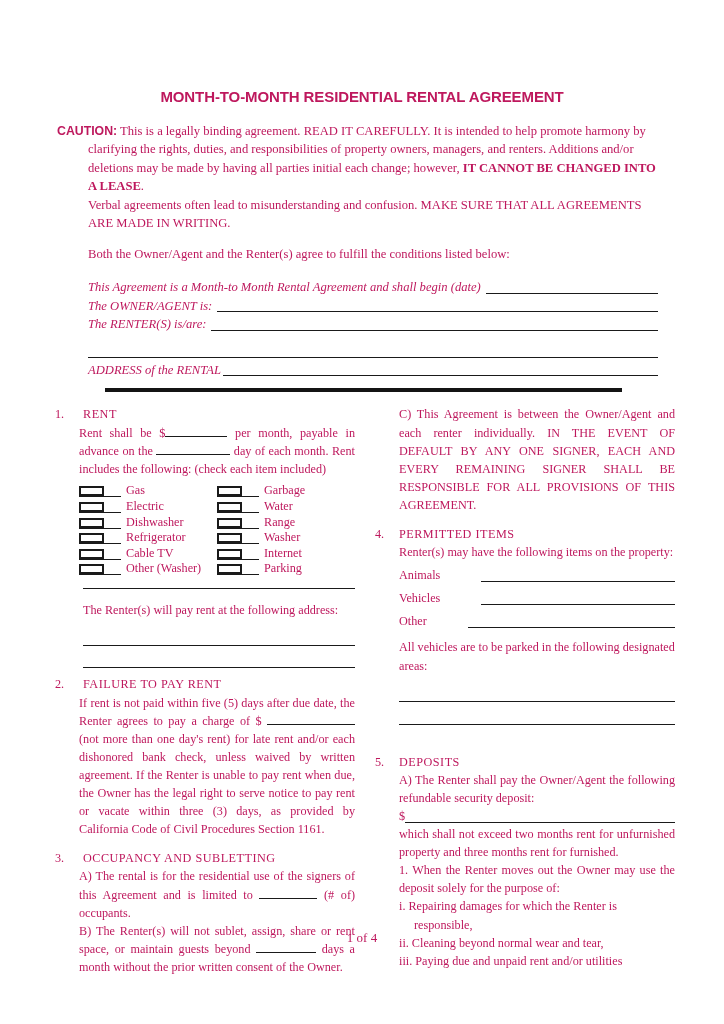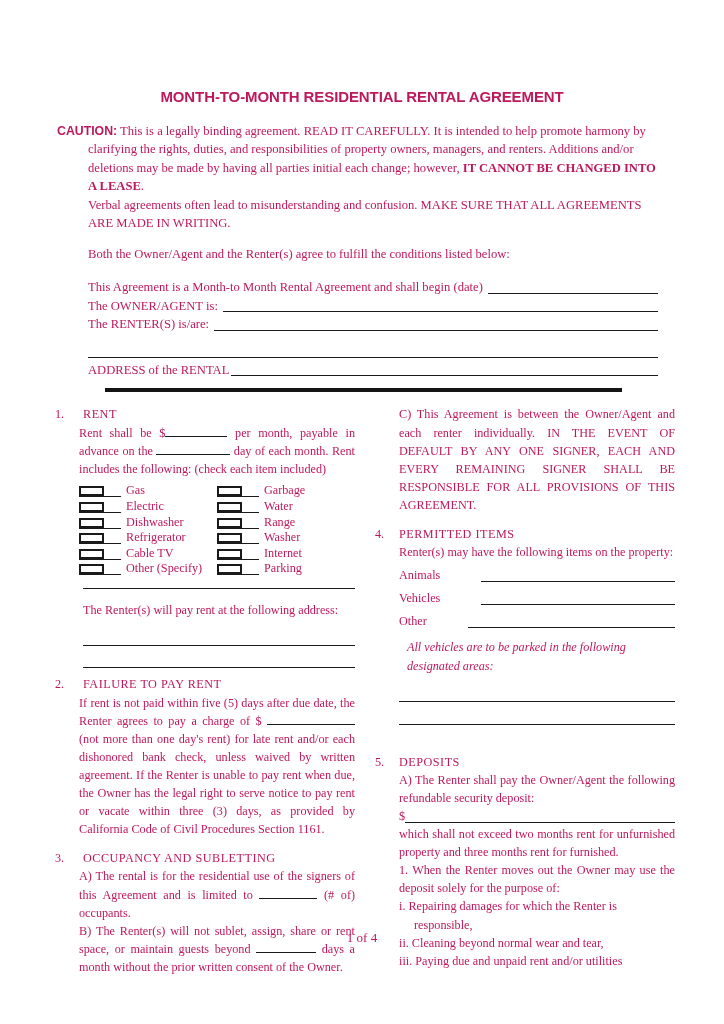--- a/index.html
+++ b/index.html
@@ -24,21 +24,21 @@
   }
   .caution-block { margin:17px 0 0 57px; width:606px; line-height:18.4px; }
   .caution-p1 { padding-left:31px; text-indent:-31px; }
   .caution-label { font-family:"Liberation Sans", sans-serif; font-weight:700; font-size:12.3px; }
   .caution-bold { font-weight:700; }
   .caution-p2 { padding-left:31px; }
 
   .agree-line { margin:15px 0 0 88px; }
 
   .fill-row { display:flex; align-items:flex-end; margin-left:88px; width:570px; line-height:18.5px; }
-  .fill-row .lbl { white-space:nowrap; }
+  .fill-row .lbl { white-space:nowrap;font-style:italic; }
   .fill-line { flex:1 1 auto; border-bottom:1.3px solid #1a1a1a; margin:0 0 3px 5px; height:1px; }
   .begin-row { margin-top:16px; }
   .blank-row { margin:15px 0 0 88px; width:570px; border-bottom:1.3px solid #1a1a1a; height:9px; }
   .address-row { margin-top:3px; }
   .address-row .fill-line { margin-left:2px; }
   .thick-rule { margin:9px 0 0 105px; width:517px; height:4px; background:#141414; }
 
   .columns { display:flex; gap:20px; margin:13px 0 0 55px; width:621px; font-size:12.2px; line-height:18.1px; }
   .col { width:300px; }
   .sec-head { display:flex; }
@@ -65,21 +65,21 @@
   .rule-b { margin-top:21px; }
   .sec2-head { margin-top:7px; }
   .sec2-body { margin-top:0; }
   .sec3-head { margin-top:11px; }
 
   .clauseC { margin-left:24px; text-align:justify; }
   .sec4-head { margin-top:11px; }
   .sec4-intro { margin-left:24px; }
   .field-row { display:flex; align-items:flex-end; margin:5px 0 0 24px; line-height:18.1px;gap:37px; }
   .field-row .fill-line { margin:0 0 2px 4px; }
-  .parking-note { margin:8px 0 0 32px;font-style:italic; }
+  .parking-note { margin:8px 0 0 24px; }
   .rrule { border-bottom:1.6px solid #1a1a1a; margin-left:24px; }
   .rrule-a { margin-top:26px; }
   .rrule-b { margin-top:22px; }
   .sec5-head { margin-top:28px; }
   .dollar-row { display:flex; align-items:flex-end; margin-left:24px; }
   .dollar-row .fill-line { margin:0 0 2px 0; }
   .dep-item { margin-left:18px; padding-left:15px; text-indent:-15px; text-align:left; }
 
   .footer { position:absolute; top:930px; left:0; width:724px; text-align:center; font-size:13px; }
 </style>
@@ -184,21 +184,21 @@
             <span class="cb-label">Cable TV</span>
           </div>
           <div class="cb-cell">
             <span class="cbwrap"><span class="cbbox"></span></span>
             <span class="cb-label">Internet</span>
           </div>
         </div>
         <div class="cb-row">
           <div class="cb-cell">
             <span class="cbwrap"><span class="cbbox"></span></span>
-            <span class="cb-label">Other (Specify)</span>
+            <span class="cb-label">Other (Washer)</span>
           </div>
           <div class="cb-cell">
             <span class="cbwrap"><span class="cbbox"></span></span>
             <span class="cb-label">Parking</span>
           </div>
         </div>
       </div>
 
       <div class="rule rule-after-cb"></div>
 

